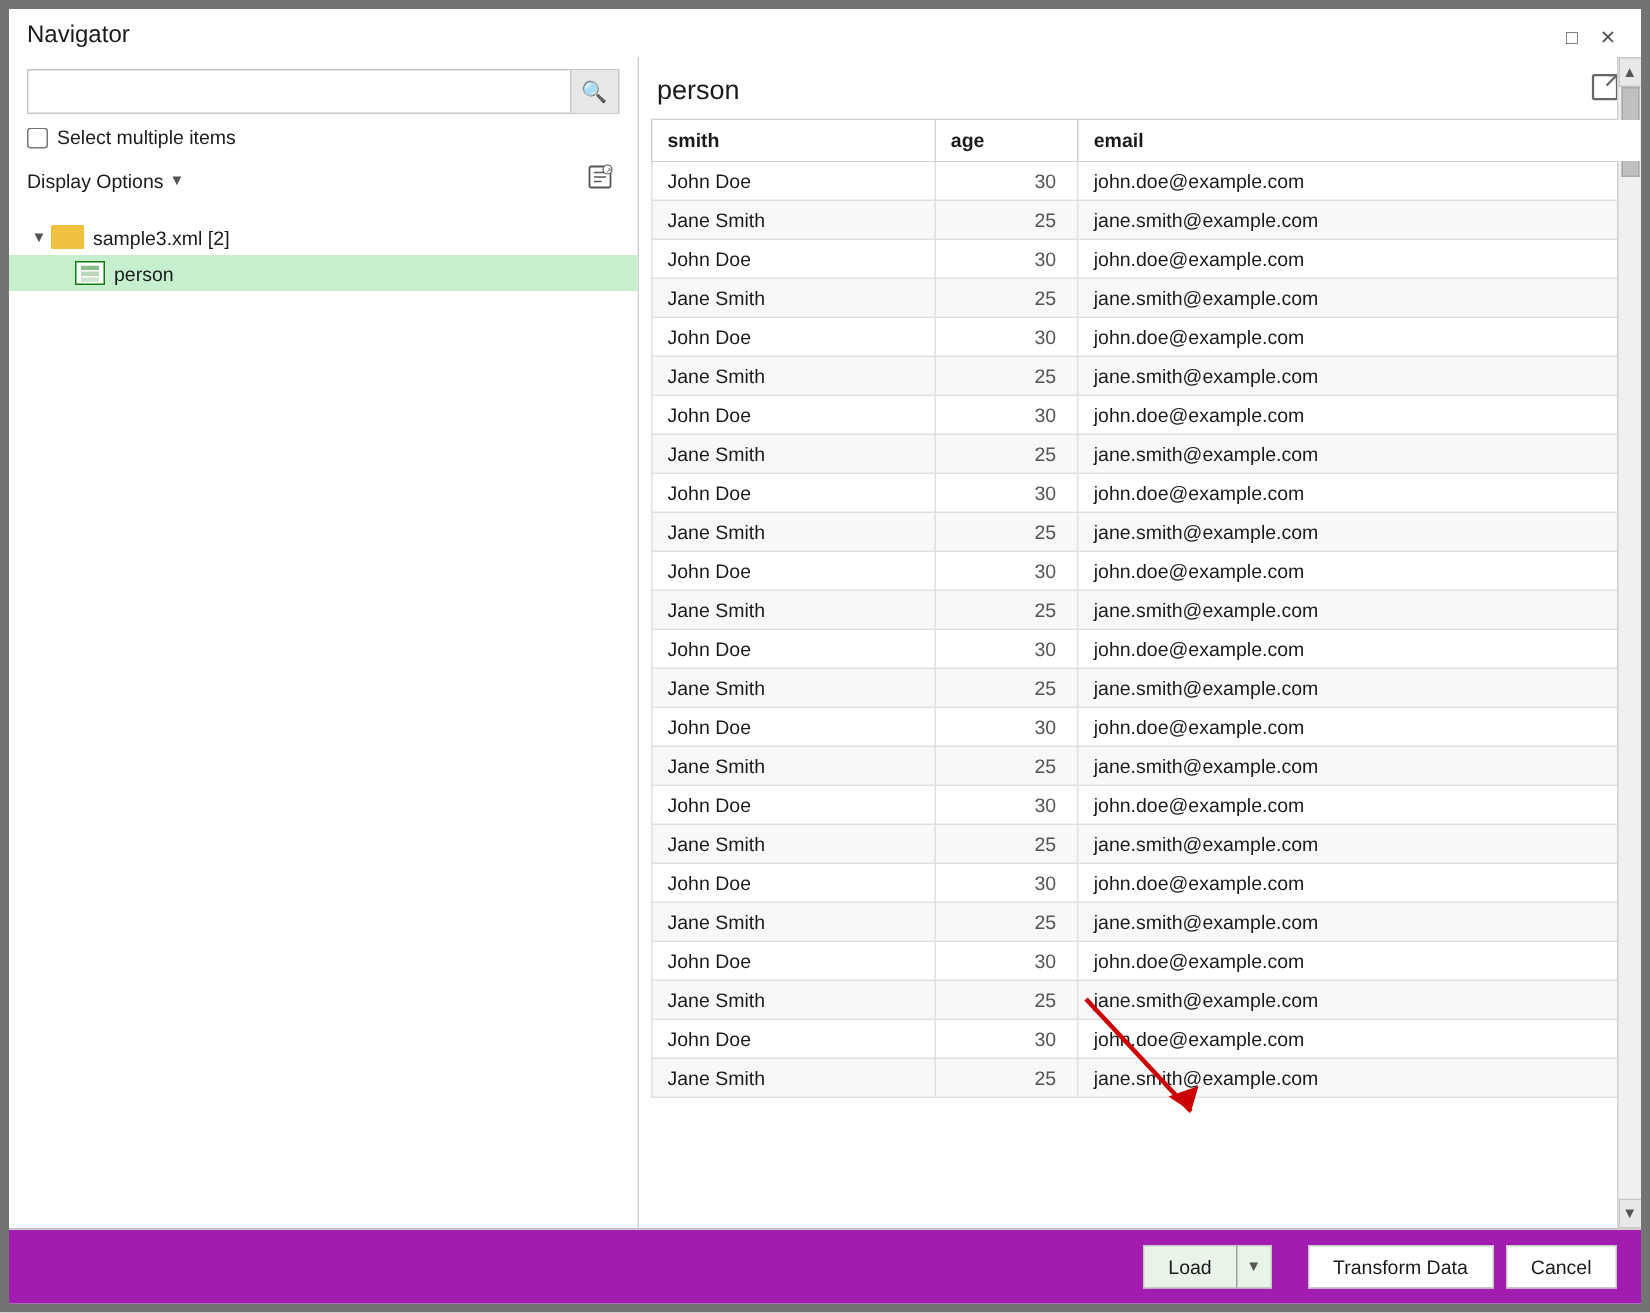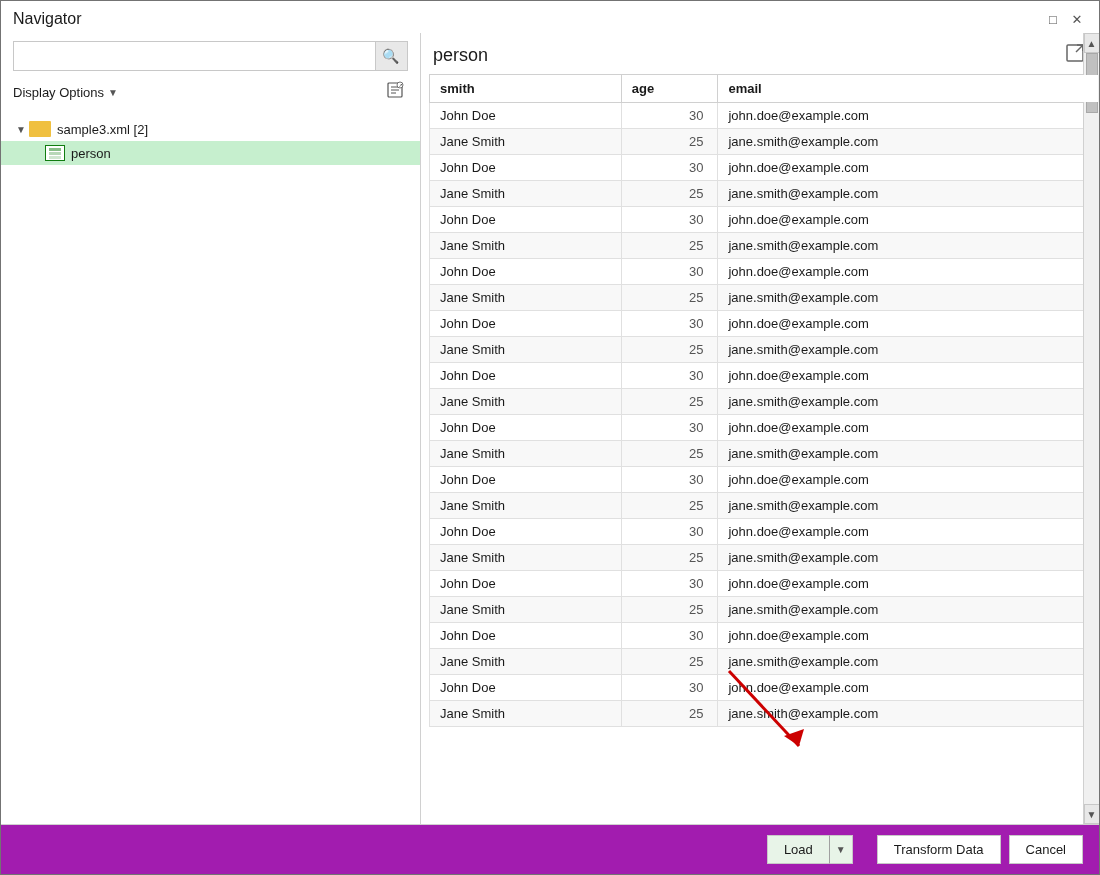--- a/index.html
+++ b/index.html
@@ -10,21 +10,21 @@
       align-items: center;
       justify-content: center;
       min-height: 100vh;
       font-family: 'Segoe UI', Arial, sans-serif;
       font-size: 13px;
       color: #1a1a1a;
     }
 
     .dialog {
       background: #ffffff;
-      border: 1px solid #737373;
+      border: 6px solid #737373;
       box-shadow: 0 4px 20px rgba(0,0,0,0.2);
       width: 1100px;
       height: 875px;
       display: flex;
       flex-direction: column;
       position: relative;
     }
 
     
     .title-bar {
@@ -402,20 +402,24 @@
 
   <div class="main-content">
 
     <div class="left-panel">
 
       <div class="search-bar">
         <input class="search-input" type="text" placeholder="" style="">
         <button class="search-btn">🔍</button>
       </div>
 
+      <div class="checkbox-row">
+        <input type="checkbox" id="sel-multiple" style="">
+        <label class="checkbox-label" for="sel-multiple">Select multiple items</label>
+      </div>
 
       <div class="display-options-row">
         <button class="display-options-btn">
           <span>Display Options</span>
           <span class="display-options-arrow">▼</span>
         </button>
         <button class="icon-btn-small">
           <svg width="18" height="18" viewBox="0 0 18 18">
             <rect x="2" y="2" width="14" height="14" rx="1" fill="none" stroke="#555" stroke-width="1.2"></rect>
             <line x1="5" y1="6" x2="13" y2="6" stroke="#555" stroke-width="1"></line>

